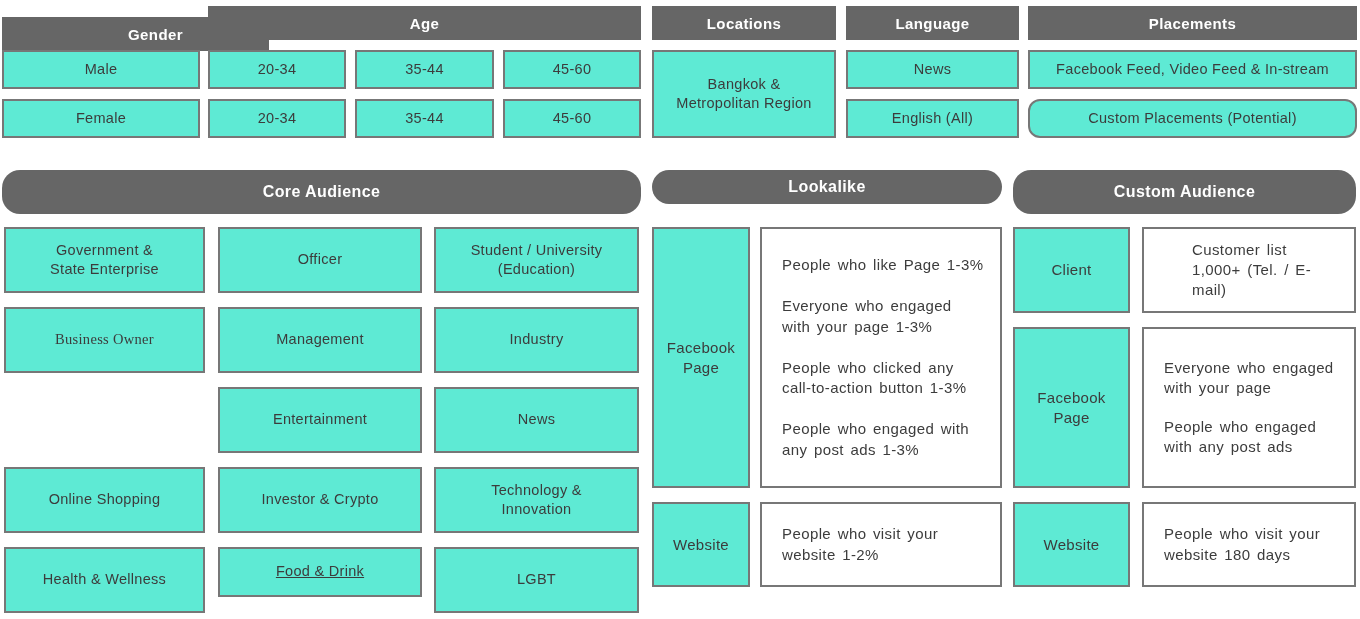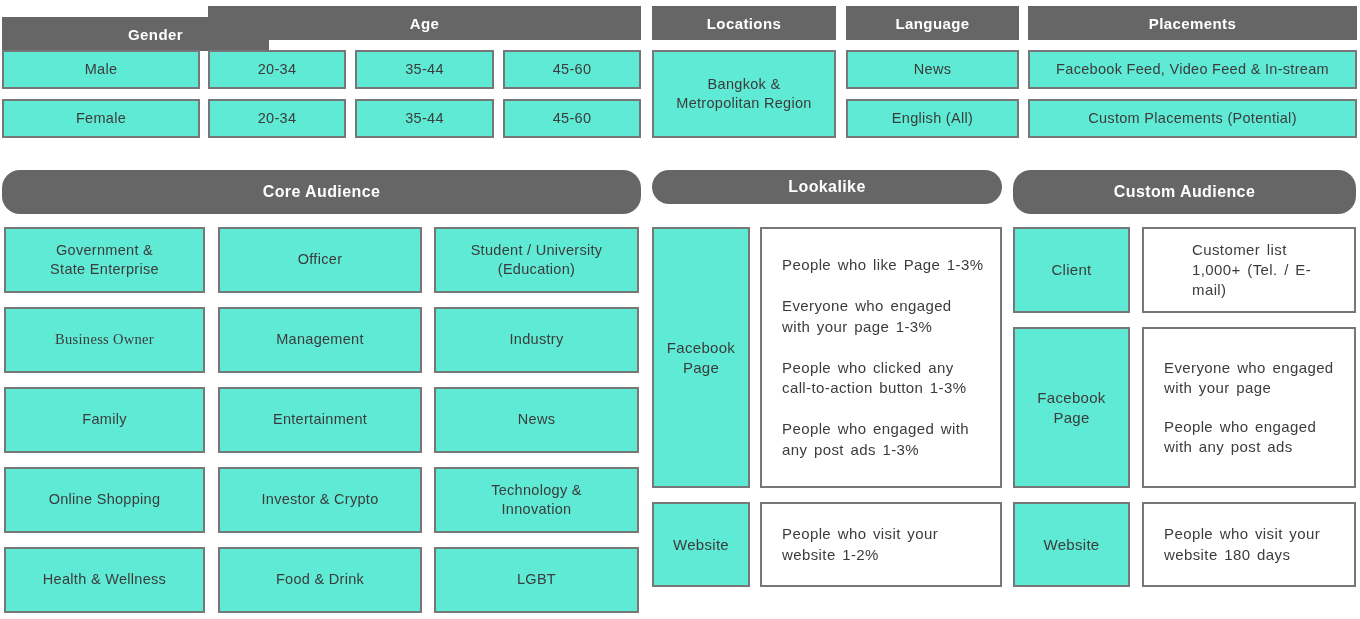--- a/index.html
+++ b/index.html
@@ -55,47 +55,46 @@
   <div class="box" style="left:355px; top:99px; width:139px; height:39px;">35-44</div>
   <div class="box" style="left:503px; top:99px; width:138px; height:39px;">45-60</div>
 
   <div class="box" style="left:652px; top:50px; width:184px; height:88px;">Bangkok &amp;
 Metropolitan Region</div>
 
   <div class="box" style="left:846px; top:50px; width:173px; height:39px;">News</div>
   <div class="box" style="left:846px; top:99px; width:173px; height:39px;">English (All)</div>
 
   <div class="box" style="left:1028px; top:50px; width:329px; height:39px;">Facebook Feed, Video Feed &amp; In-stream</div>
-  <div class="box" style="left:1028px; top:99px; width:329px; height:39px;">Custom Placements (Potential)</div>
+  <div class="box" style="left:1028px; top:99px; width:329px; height:39px;border-radius:12px;">Custom Placements (Potential)</div>
 
   <div class="hdr big" style="left:2px; top:170px; width:639px; height:44px;">Core Audience</div>
   <div class="hdr big" style="left:652px; top:170px; width:350px; height:34px;">Lookalike</div>
   <div class="hdr big" style="left:1013px; top:170px; width:343px; height:44px;">Custom Audience</div>
 
   <div class="box cell" style="left:4px; top:227px; width:201px; height:66px;">Government &amp;
 State Enterprise</div>
   <div class="box cell" style="left:218px; top:227px; width:204px; height:66px;">Officer</div>
   <div class="box cell" style="left:434px; top:227px; width:205px; height:66px;">Student / University
 (Education)</div>
 
   <div class="box cell" style="left:4px; top:307px; width:201px; height:66px;font-family:Liberation Serif, serif;">Business Owner</div>
   <div class="box cell" style="left:218px; top:307px; width:204px; height:66px;">Management</div>
   <div class="box cell" style="left:434px; top:307px; width:205px; height:66px;">Industry</div>
 
-  <div class="box cell" style="left:4px; top:387px; width:201px; height:66px;">Family</div>
   <div class="box cell" style="left:218px; top:387px; width:204px; height:66px;">Entertainment</div>
   <div class="box cell" style="left:434px; top:387px; width:205px; height:66px;">News</div>
 
   <div class="box cell" style="left:4px; top:467px; width:201px; height:66px;">Online Shopping</div>
   <div class="box cell" style="left:218px; top:467px; width:204px; height:66px;">Investor &amp; Crypto</div>
   <div class="box cell" style="left:434px; top:467px; width:205px; height:66px;">Technology &amp;
 Innovation</div>
 
   <div class="box cell" style="left:4px; top:547px; width:201px; height:66px;">Health &amp; Wellness</div>
-  <div class="box cell" style="left:218px; top:547px; width:204px; height:66px;">Food &amp; Drink</div>
+  <div class="box cell" style="left:218px; top:547px; width:204px; height:50px;text-decoration:underline;">Food &amp; Drink</div>
   <div class="box cell" style="left:434px; top:547px; width:205px; height:66px;">LGBT</div>
 
   <div class="box lbl-box" style="left:652px; top:227px; width:98px; height:261px;">Facebook
 Page</div>
   <div class="content-box" style="left:760px; top:227px; width:242px; height:261px;">
     <p class="para">People who like Page 1-3%</p>
     <p class="para">Everyone who engaged with your page 1-3%</p>
     <p class="para">People who clicked any call-to-action button 1-3%</p>
     <p class="para">People who engaged with any post ads 1-3%</p>
   </div>

